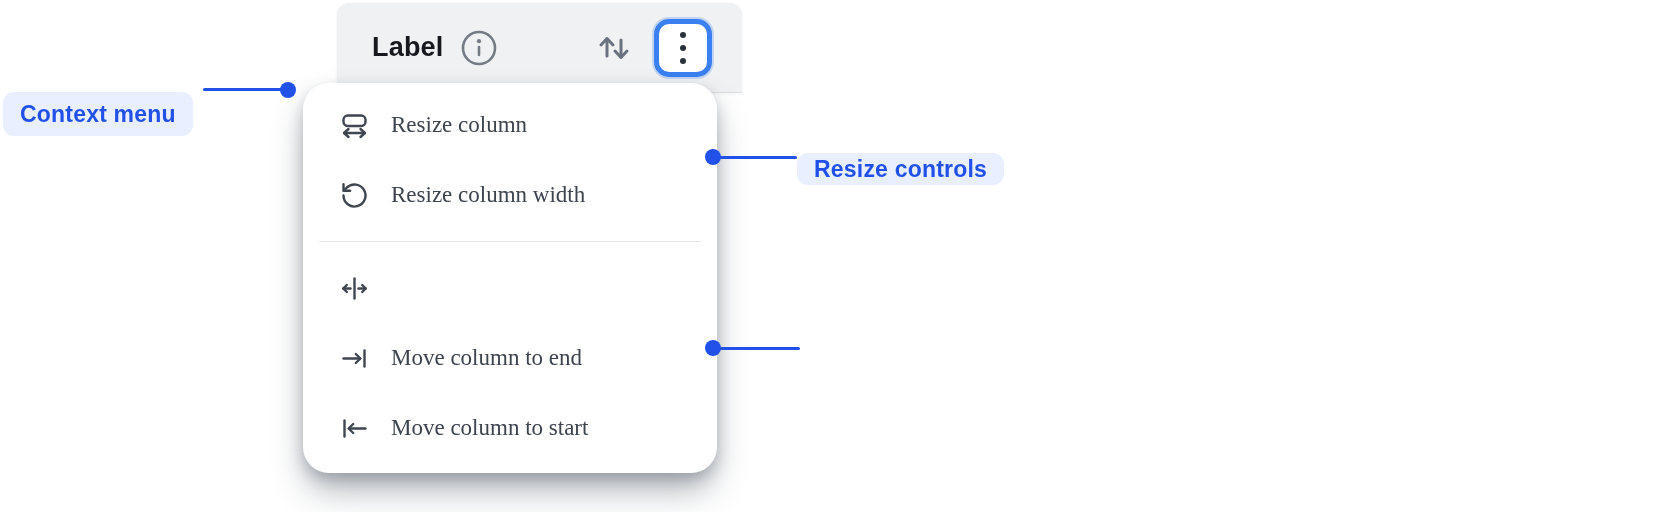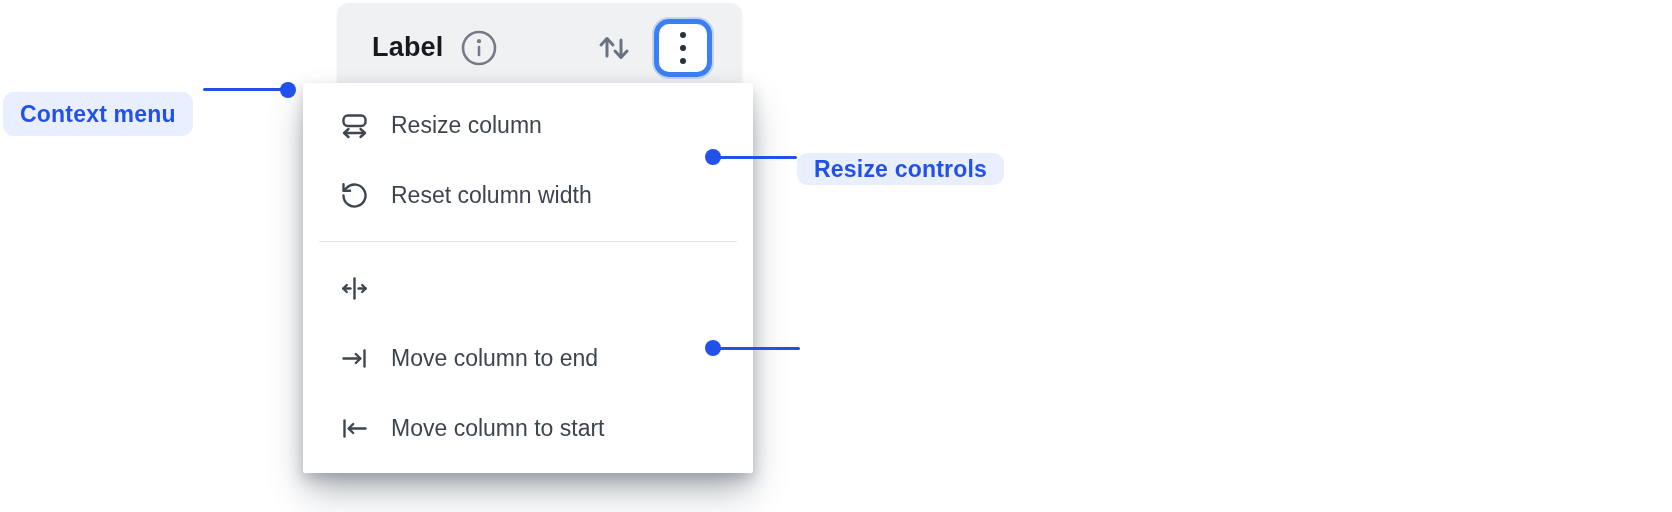--- a/index.html
+++ b/index.html
@@ -34,25 +34,26 @@
     width:58px;height:58px;background:#ffffff;border:5px solid var(--ring);
     border-radius:15px;display:flex;align-items:center;justify-content:center;
     box-shadow:0 0 0 2px rgba(58,128,242,.25);
     cursor:pointer;flex:0 0 auto;
   }
   .kebab-dots{display:flex;flex-direction:column;gap:7px;}
   .kebab-dots i{width:6px;height:6px;border-radius:50%;background:#2b313b;display:block;}
 
   
   .menu{
-    position:absolute;left:303px;top:83px;width:450px;
-    background:#ffffff;border-radius:2px;
+    position:absolute;left:303px;top:83px;width:414px;
+    background:#ffffff;border-radius:26px;
     padding:7px 0 10px 0;
     box-shadow:0 20px 34px -4px rgba(72,82,96,.45), 0 6px 14px rgba(72,82,96,.28);
     z-index:2;
+    font-family:Liberation Serif, serif;
   }
   .menu-item{
     height:70px;display:flex;align-items:center;
     padding:0 20px 0 36px;gap:21px;cursor:pointer;
     font-size:23px;color:var(--menu-text);
   }
   .menu-item .mi-icon{display:flex;align-items:center;flex:0 0 auto;}
   .menu-divider{height:1px;background:#e3e5e9;margin:11px 16px;}
 
   
@@ -115,21 +116,21 @@
       <span>Resize column</span>
     </div>
 
     <div class="menu-item">
       <span class="mi-icon">
         <svg width="31" height="31" viewBox="0 0 31 31" fill="none" stroke="#3f4650" stroke-width="2.4" stroke-linecap="round" stroke-linejoin="round">
           <path d="M4.5 15.5 a11 11 0 1 0 3.3 -7.8 L4.8 10.6"></path>
           <path d="M4.5 4.2 v6.6 h6.6"></path>
         </svg>
       </span>
-      <span>Reset column width</span>
+      <span>Resize column width</span>
     </div>
 
     <div class="menu-divider"></div>
 
     <div class="menu-item">
       <span class="mi-icon">
         <svg width="31" height="31" viewBox="0 0 31 31" fill="none" stroke="#3f4650" stroke-width="2.4" stroke-linecap="round" stroke-linejoin="round">
           <path d="M15.5 5.5 V25.5"></path>
           <path d="M11.5 15.5 H4.5"></path>
           <path d="M7.8 12 L4.2 15.5 L7.8 19"></path>

